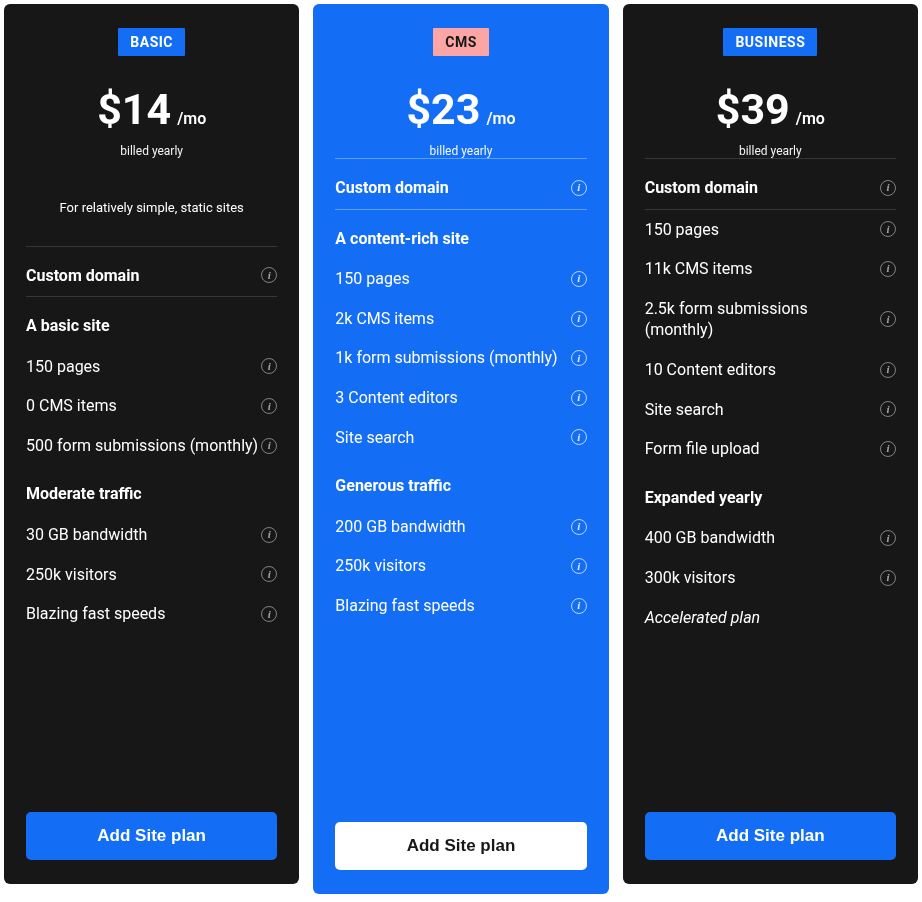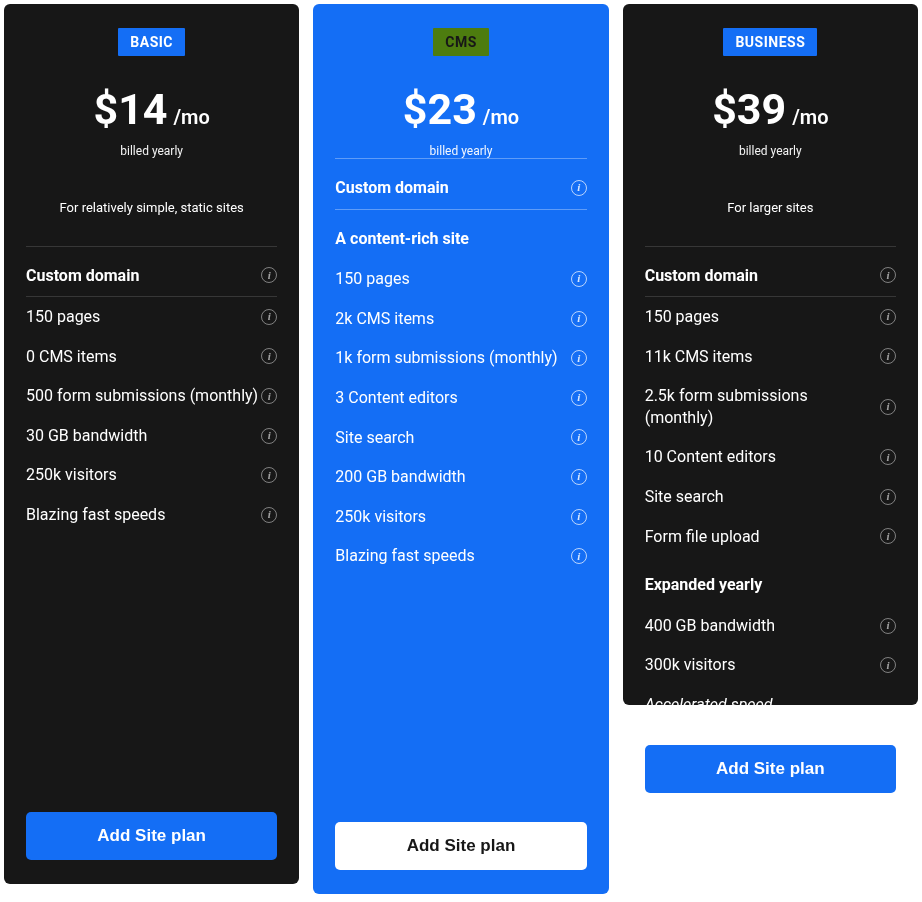--- a/index.html
+++ b/index.html
@@ -26,30 +26,30 @@
   .pill-wrap { text-align: center; margin-bottom: 18px; }
   .pill {
     display: inline-block;
     font-size: 14px;
     font-weight: 700;
     letter-spacing: .5px;
     padding: 6px 12px;
     border-radius: 1px;
   }
   .pill.blue { background: #146ef5; color: #fff; }
-  .pill.white { background: #4d7c0f; color: #171717; }
+  .pill.white { background: #fca5a5; color: #171717; }
   .price-line { text-align: center; margin-top: 10px; }
   .price {
     font-size: 43px;
     font-weight: 700;
     display: inline;
     margin-top: 32px;
   }
   .per {
-    font-size: 20px;
+    font-size: 16px;
     font-weight: 600;
     margin-left: 6px;
   }
   .billed {
     text-align: center;
     font-size: 12px;
     margin-top: 10px;
     opacity: .95;
   }
   .desc {
@@ -90,21 +90,21 @@
     padding: 14px 0;
     border-radius: 5px;
     border: none;
     cursor: pointer;
   }
   .cta.blue { background: #146ef5; color: #fff; }
   .cta.white { background: #fff; color: #171717; }
 
   .card.basic { height: 880px; }
   .card.cms { height: 890px; }
-  .card.business { height: 701px; }
+  .card.business { height: 880px; }
 </style>
 </head>
 <body>
 
 <div class="card dark basic">
   <div class="pill-wrap">
     <span class="pill blue">BASIC</span>
   </div>
   <div class="price-line">
     <span class="price">$14</span><span class="per">/mo</span>
@@ -112,33 +112,39 @@
   <div class="billed">billed yearly</div>
   <div class="desc">For relatively simple, static sites</div>
 
   <div class="sep"></div>
   <div class="feat head">
     <span class="txt">Custom domain</span>
     <span class="info-icon">i</span>
   </div>
   <div class="sep"></div>
 
+  <div class="feat head">
+    <span class="txt">A basic site</span>
+  </div>
   <div class="feat">
       <span class="txt">150 pages</span>
       <span class="info-icon">i</span>
     </div>
   <div class="feat">
       <span class="txt">0 CMS items</span>
       <span class="info-icon">i</span>
     </div>
   <div class="feat">
       <span class="txt">500 form submissions (monthly)</span>
       <span class="info-icon">i</span>
     </div>
 
+  <div class="feat head">
+    <span class="txt">Moderate traffic</span>
+  </div>
   <div class="feat">
       <span class="txt">30 GB bandwidth</span>
       <span class="info-icon">i</span>
     </div>
   <div class="feat">
       <span class="txt">250k visitors</span>
       <span class="info-icon">i</span>
     </div>
   <div class="feat">
       <span class="txt">Blazing fast speeds</span>
@@ -182,20 +188,23 @@
     </div>
   <div class="feat">
       <span class="txt">3 Content editors</span>
       <span class="info-icon">i</span>
     </div>
   <div class="feat">
       <span class="txt">Site search</span>
       <span class="info-icon">i</span>
     </div>
 
+  <div class="feat head">
+    <span class="txt">Generous traffic</span>
+  </div>
   <div class="feat">
       <span class="txt">200 GB bandwidth</span>
       <span class="info-icon">i</span>
     </div>
   <div class="feat">
       <span class="txt">250k visitors</span>
       <span class="info-icon">i</span>
     </div>
   <div class="feat">
       <span class="txt">Blazing fast speeds</span>
@@ -207,21 +216,20 @@
 </div>
 
 <div class="card dark business">
   <div class="pill-wrap">
     <span class="pill blue">BUSINESS</span>
   </div>
   <div class="price-line">
     <span class="price">$39</span><span class="per">/mo</span>
   </div>
   <div class="billed">billed yearly</div>
-  <div class="desc">For larger sites</div>
 
   <div class="sep"></div>
   <div class="feat head">
     <span class="txt">Custom domain</span>
     <span class="info-icon">i</span>
   </div>
   <div class="sep"></div>
 
   <div class="feat">
       <span class="txt">150 pages</span>
@@ -253,18 +261,18 @@
   </div>
   <div class="feat">
       <span class="txt">400 GB bandwidth</span>
       <span class="info-icon">i</span>
     </div>
   <div class="feat">
       <span class="txt">300k visitors</span>
       <span class="info-icon">i</span>
     </div>
   <div class="feat">
-      <span class="txt italic">Accelerated speed</span>
+      <span class="txt italic">Accelerated plan</span>
     </div>
 
   <div class="spacer"></div>
   <button class="cta blue">Add Site plan</button>
 </div>
 
 </body></html>

